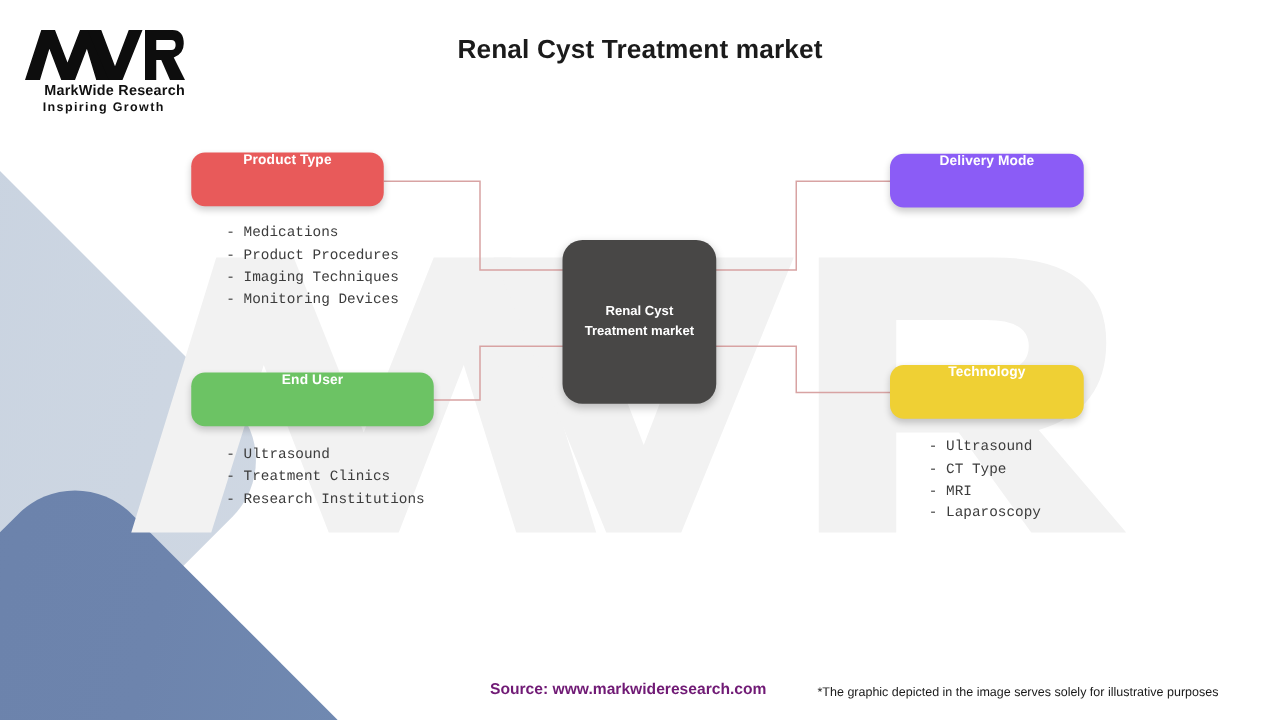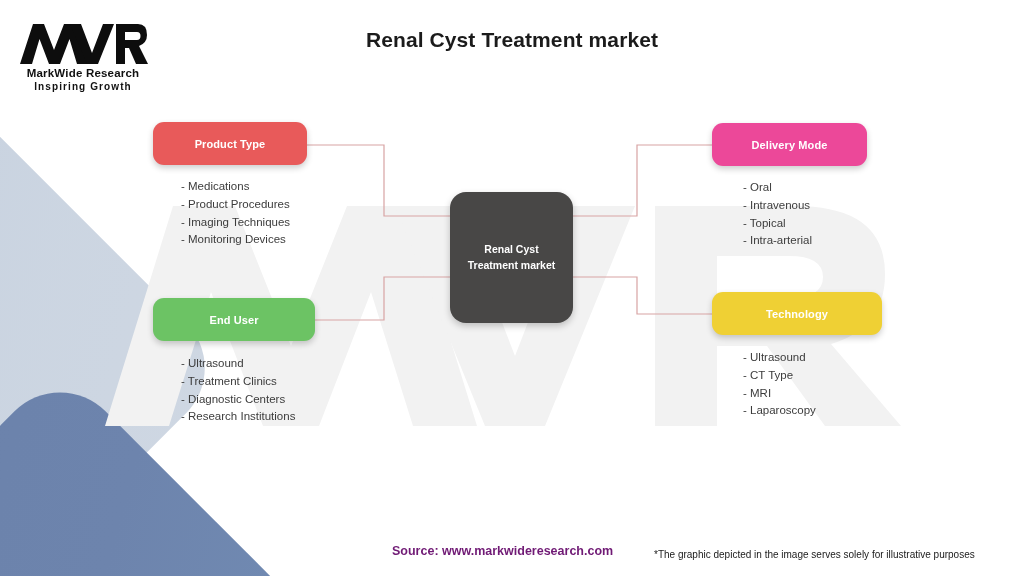--- a/index.html
+++ b/index.html
@@ -61,20 +61,21 @@
     width: 130px;
     text-align: center;
   }
   .logo-mark { display: block; }
   .logo-name {
     font-size: 11.5px;
     font-weight: bold;
     letter-spacing: .2px;
     color: #111111;
     margin-top: 1px;
+    text-align: right;
   }
   .logo-tag {
     font-size: 10px;
     font-weight: bold;
     letter-spacing: 1.1px;
     color: #111111;
     margin-top: 2px;
   }
 
   
@@ -119,58 +120,59 @@
     font-weight: bold;
     line-height: 1.45;
     padding: 0 8px;
   }
 
   
   .cat { position: absolute; }
   .cat-box {
     border-radius: 11px;
     display: flex;
-    align-items: center;
+    align-items: flex-start;
     justify-content: center;
     box-shadow: 0 3px 6px rgba(0,0,0,.20);
     height: 43px;
   }
   .cat-box-label {
     color: #ffffff;
     font-size: 11px;
     font-weight: bold;
     letter-spacing: .1px;
   }
   .cat-list {
     list-style: none;
     margin: 0;
     padding: 0;
   }
   .cat-list li {
     font-size: 11.5px;
     color: #3c3c3c;
     line-height: 1.55;
     white-space: nowrap;
+    font-family: Liberation Mono, monospace;
   }
 
   
   #cat-product-type { left: 153px; top: 122px; }
   #cat-product-type .cat-box { width: 154px; }
   #cat-product-type .cat-list { margin-left: 28px; margin-top: 13px; }
 
   #cat-delivery-mode { left: 712px; top: 123px; }
   #cat-delivery-mode .cat-box { width: 155px; }
   #cat-delivery-mode .cat-list { margin-left: 31px; margin-top: 13px; }
 
   #cat-end-user { left: 153px; top: 298px; }
-  #cat-end-user .cat-box { width: 162px; }
+  #cat-end-user .cat-box { width: 194px; }
   #cat-end-user .cat-list { margin-left: 28px; margin-top: 14px; }
 
   #cat-technology { left: 712px; top: 292px; }
-  #cat-technology .cat-box { width: 170px; }
+  #cat-technology .cat-box { width: 155px; }
   #cat-technology .cat-list { margin-left: 31px; margin-top: 14px; }
 
   
   .source {
     position: absolute;
     left: 392px;
     top: 544px;
     font-size: 12.5px;
     font-weight: bold;
     color: #701a75;
@@ -236,39 +238,32 @@
     </div>
     <ul class="cat-list">
       <li>- Medications</li>
       <li>- Product Procedures</li>
       <li>- Imaging Techniques</li>
       <li>- Monitoring Devices</li>
     </ul>
   </div>
 
   <div class="cat" id="cat-delivery-mode">
-    <div class="cat-box" style="background: #ec4899;">
+    <div class="cat-box" style="background: #8b5cf6;">
       <span class="cat-box-label">Delivery Mode</span>
     </div>
-    <ul class="cat-list">
-      <li>- Oral</li>
-      <li>- Intravenous</li>
-      <li>- Topical</li>
-      <li>- Intra-arterial</li>
-    </ul>
   </div>
 
   <div class="cat" id="cat-end-user">
     <div class="cat-box" style="background: rgb(108, 195, 100);">
       <span class="cat-box-label">End User</span>
     </div>
     <ul class="cat-list">
       <li>- Ultrasound</li>
       <li>- Treatment Clinics</li>
-      <li>- Diagnostic Centers</li>
       <li>- Research Institutions</li>
     </ul>
   </div>
 
   <div class="cat" id="cat-technology">
     <div class="cat-box" style="background: rgb(239, 208, 52);">
       <span class="cat-box-label">Technology</span>
     </div>
     <ul class="cat-list">
       <li>- Ultrasound</li>

